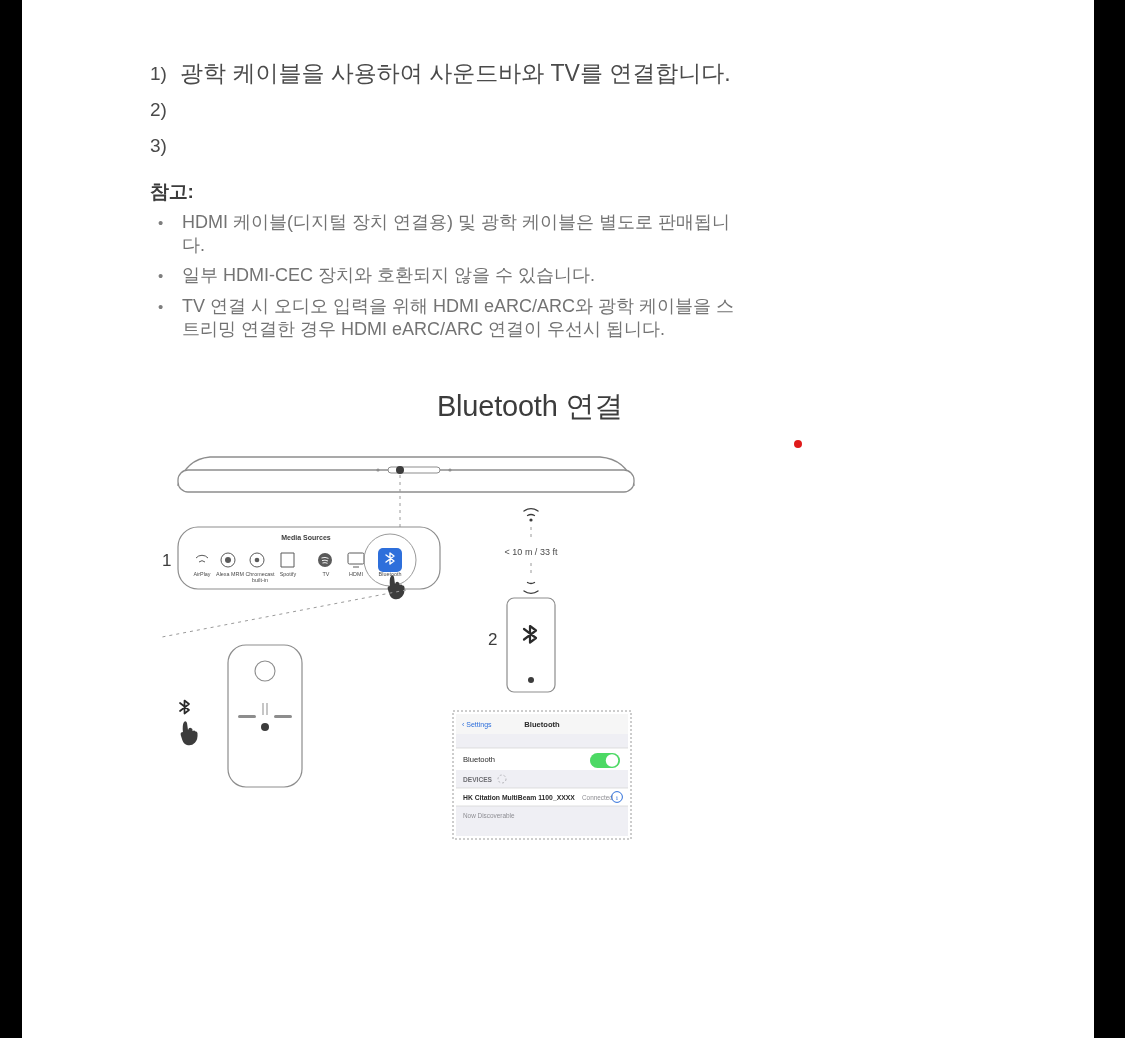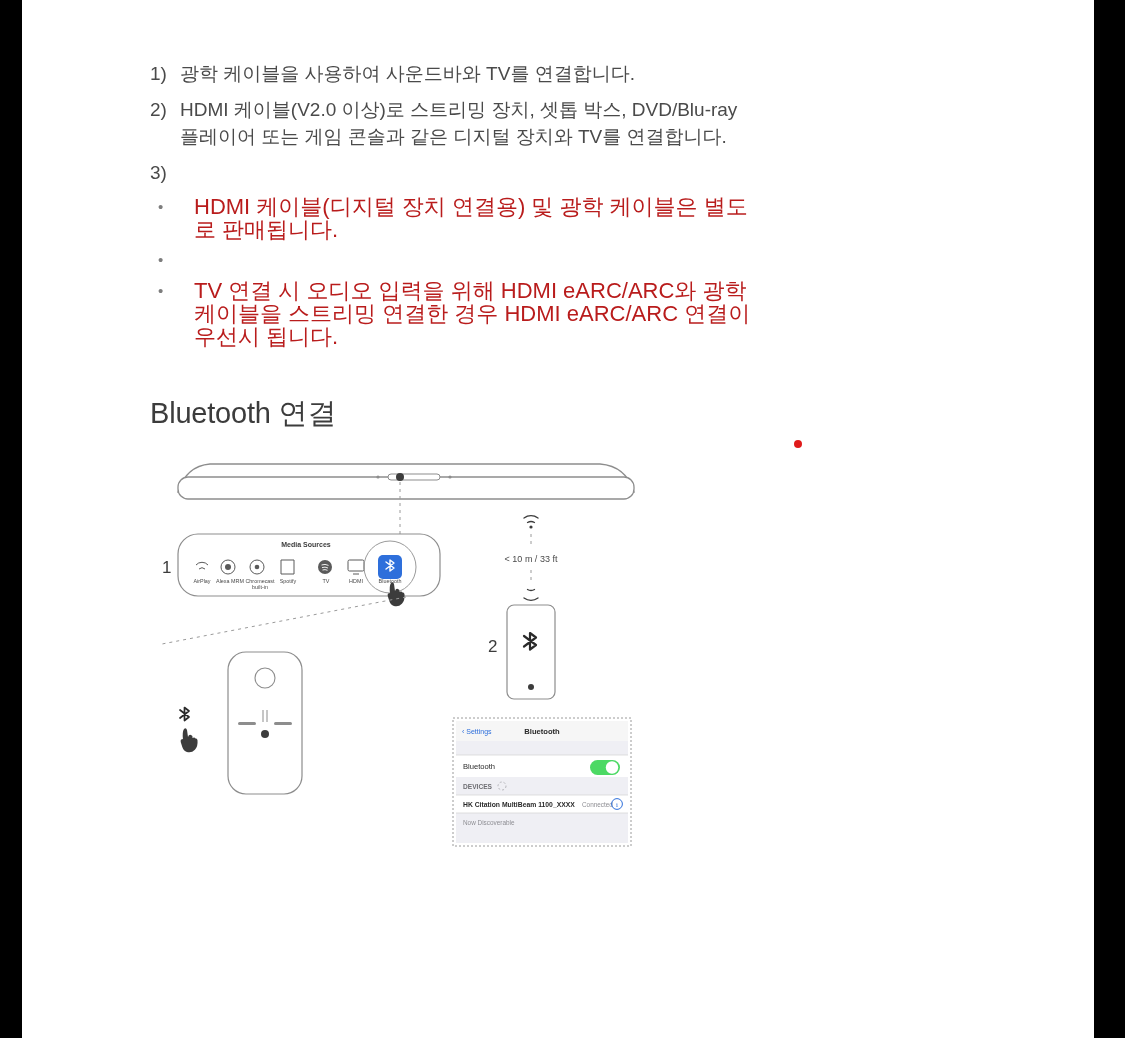--- a/index.html
+++ b/index.html
@@ -40,21 +40,21 @@
   .num-marker {
     width: 30px;
     flex: 0 0 30px;
     color: #4a4a4a;
     font-size: 19px;
     line-height: 27px;
   }
   .num-body {
     flex: 1;
     color: #4a4a4a;
-    font-size: 19px;
+    font-size: 23px;
     line-height: 27px;
     max-width: 560px;
   }
   a.doclink {
     color: #3b4fa0;
     text-decoration: underline;
   }
   .bold-inline { font-weight: bold; color:#3c3c3c; }
 
   
@@ -77,45 +77,45 @@
   .bullets .dot {
     flex: 0 0 32px;
     color: #7d7d7d;
     font-size: 15px;
     line-height: 24px;
     padding-left: 8px;
     box-sizing: border-box;
   }
   .bullets .btxt {
     flex: 1;
-    color: #b91c1c;
-    font-size: 22px;
+    color: #737373;
+    font-size: 18px;
     line-height: 23px;
     max-width: 560px;
-    margin-left: 12px;
   }
 
   
   .red-dot {
     position: absolute;
     left: 772px;
     top: 440px;
     width: 8px;
     height: 8px;
     border-radius: 50%;
     background: #e01b1b;
   }
 
   
   h2.section-title {
     margin: 46px 0 0 0;
     font-size: 29px;
     font-weight: normal;
     color: #3c3c3c;
     letter-spacing: -0.2px;
+    text-align: center;
   }
   .section-desc {
     margin: 13px 0 0 0;
     color: #6f6f6f;
     font-size: 19.5px;
     line-height: 27px;
     max-width: 560px;
   }
 
   
@@ -135,36 +135,37 @@
 
     <div class="num-list">
 
       <div class="num-item">
         <div class="num-marker">1)</div>
         <div class="num-body">광학 케이블을 사용하여 사운드바와 TV를 연결합니다.</div>
       </div>
 
       <div class="num-item">
         <div class="num-marker">2)</div>
-        <div class="num-body">HDMI 케이블(V2.0 이상)로 스트리밍 장치, 셋톱 박스, DVD/Blu-ray 플레이어 또는 게임 콘솔과 같은 디지털 장치와 TV를 연결합니다.</div>
       </div>
 
       <div class="num-item">
         <div class="num-marker">3)</div>
       </div>
 
     </div>
 
+    <div class="note-title">참고:</div>
     <ul class="bullets">
       <li>
         <span class="dot">•</span>
         <span class="btxt">HDMI 케이블(디지털 장치 연결용) 및 광학 케이블은 별도로 판매됩니다.</span>
       </li>
       <li>
         <span class="dot">•</span>
+        <span class="btxt">일부 HDMI-CEC 장치와 호환되지 않을 수 있습니다.</span>
       </li>
       <li>
         <span class="dot">•</span>
         <span class="btxt">TV 연결 시 오디오 입력을 위해 HDMI eARC/ARC와 광학 케이블을 스트리밍 연결한 경우 HDMI eARC/ARC 연결이 우선시 됩니다.</span>
       </li>
     </ul>
 
     <h2 class="section-title">Bluetooth 연결</h2>
 
     <div class="figure">

